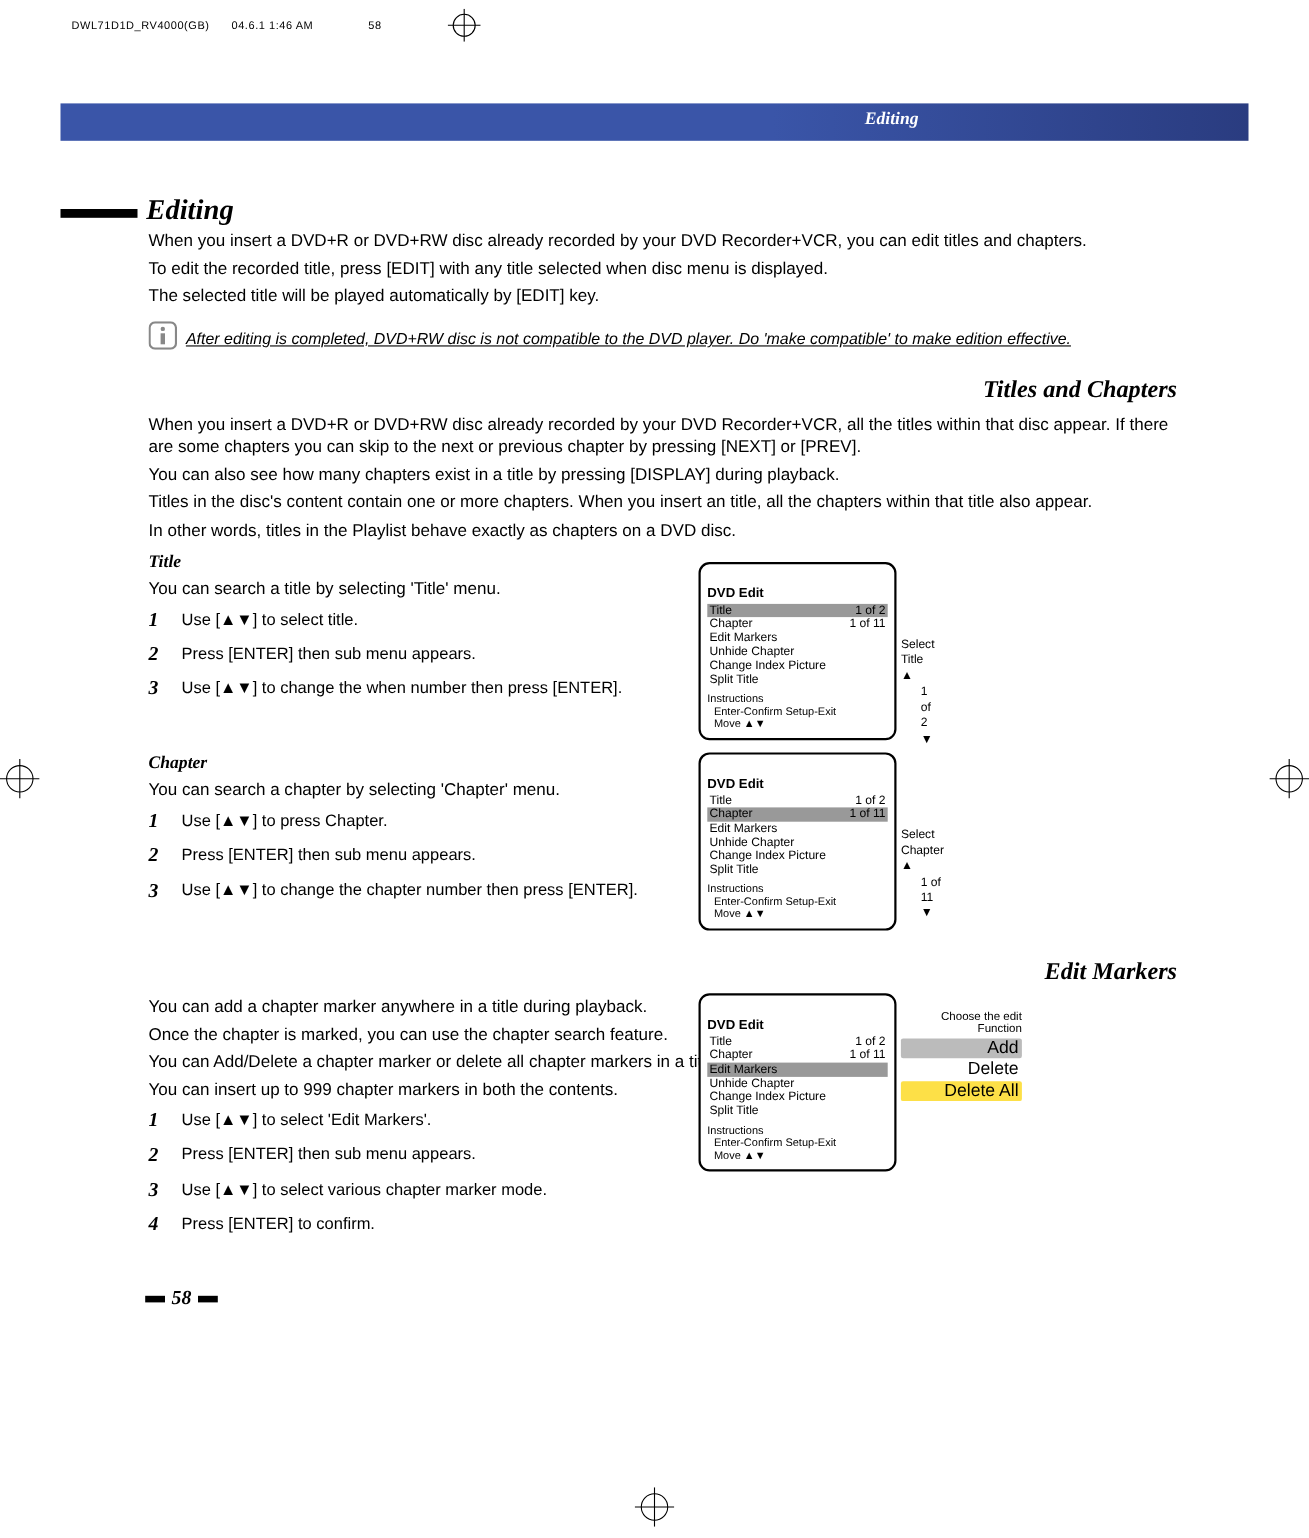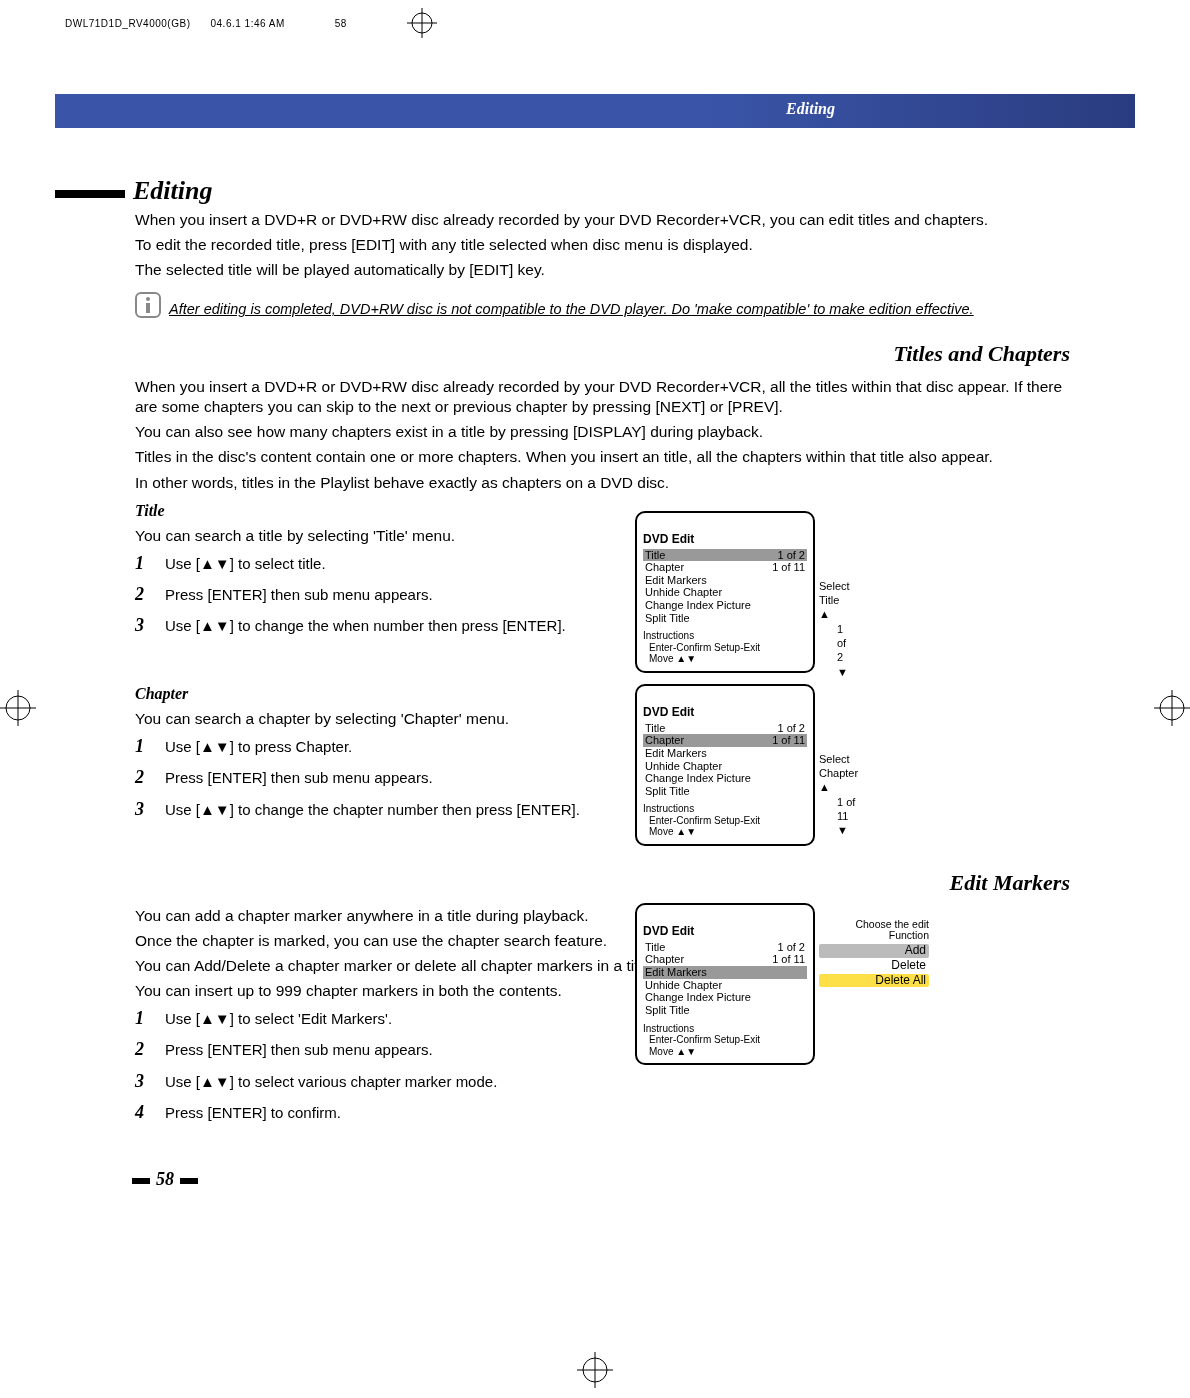--- a/index.html
+++ b/index.html
@@ -166,21 +166,21 @@
     top: 14px;
     width: 110px;
     font-size: 11px;
     text-align: right;
   }
   .panel-side-box .opt {
     background: #bbb;
     border-radius: 2px;
     margin: 1px 0;
     padding: 0 3px;
-    font-size: 12px;
+    font-size: 16px;
   }
   .panel-side-box .label {
     font-size: 10.5px;
     line-height: 1.1;
     margin-bottom: 2px;
   }
   .page-num {
     position: absolute;
     bottom: 208px;
     left: 126px;

